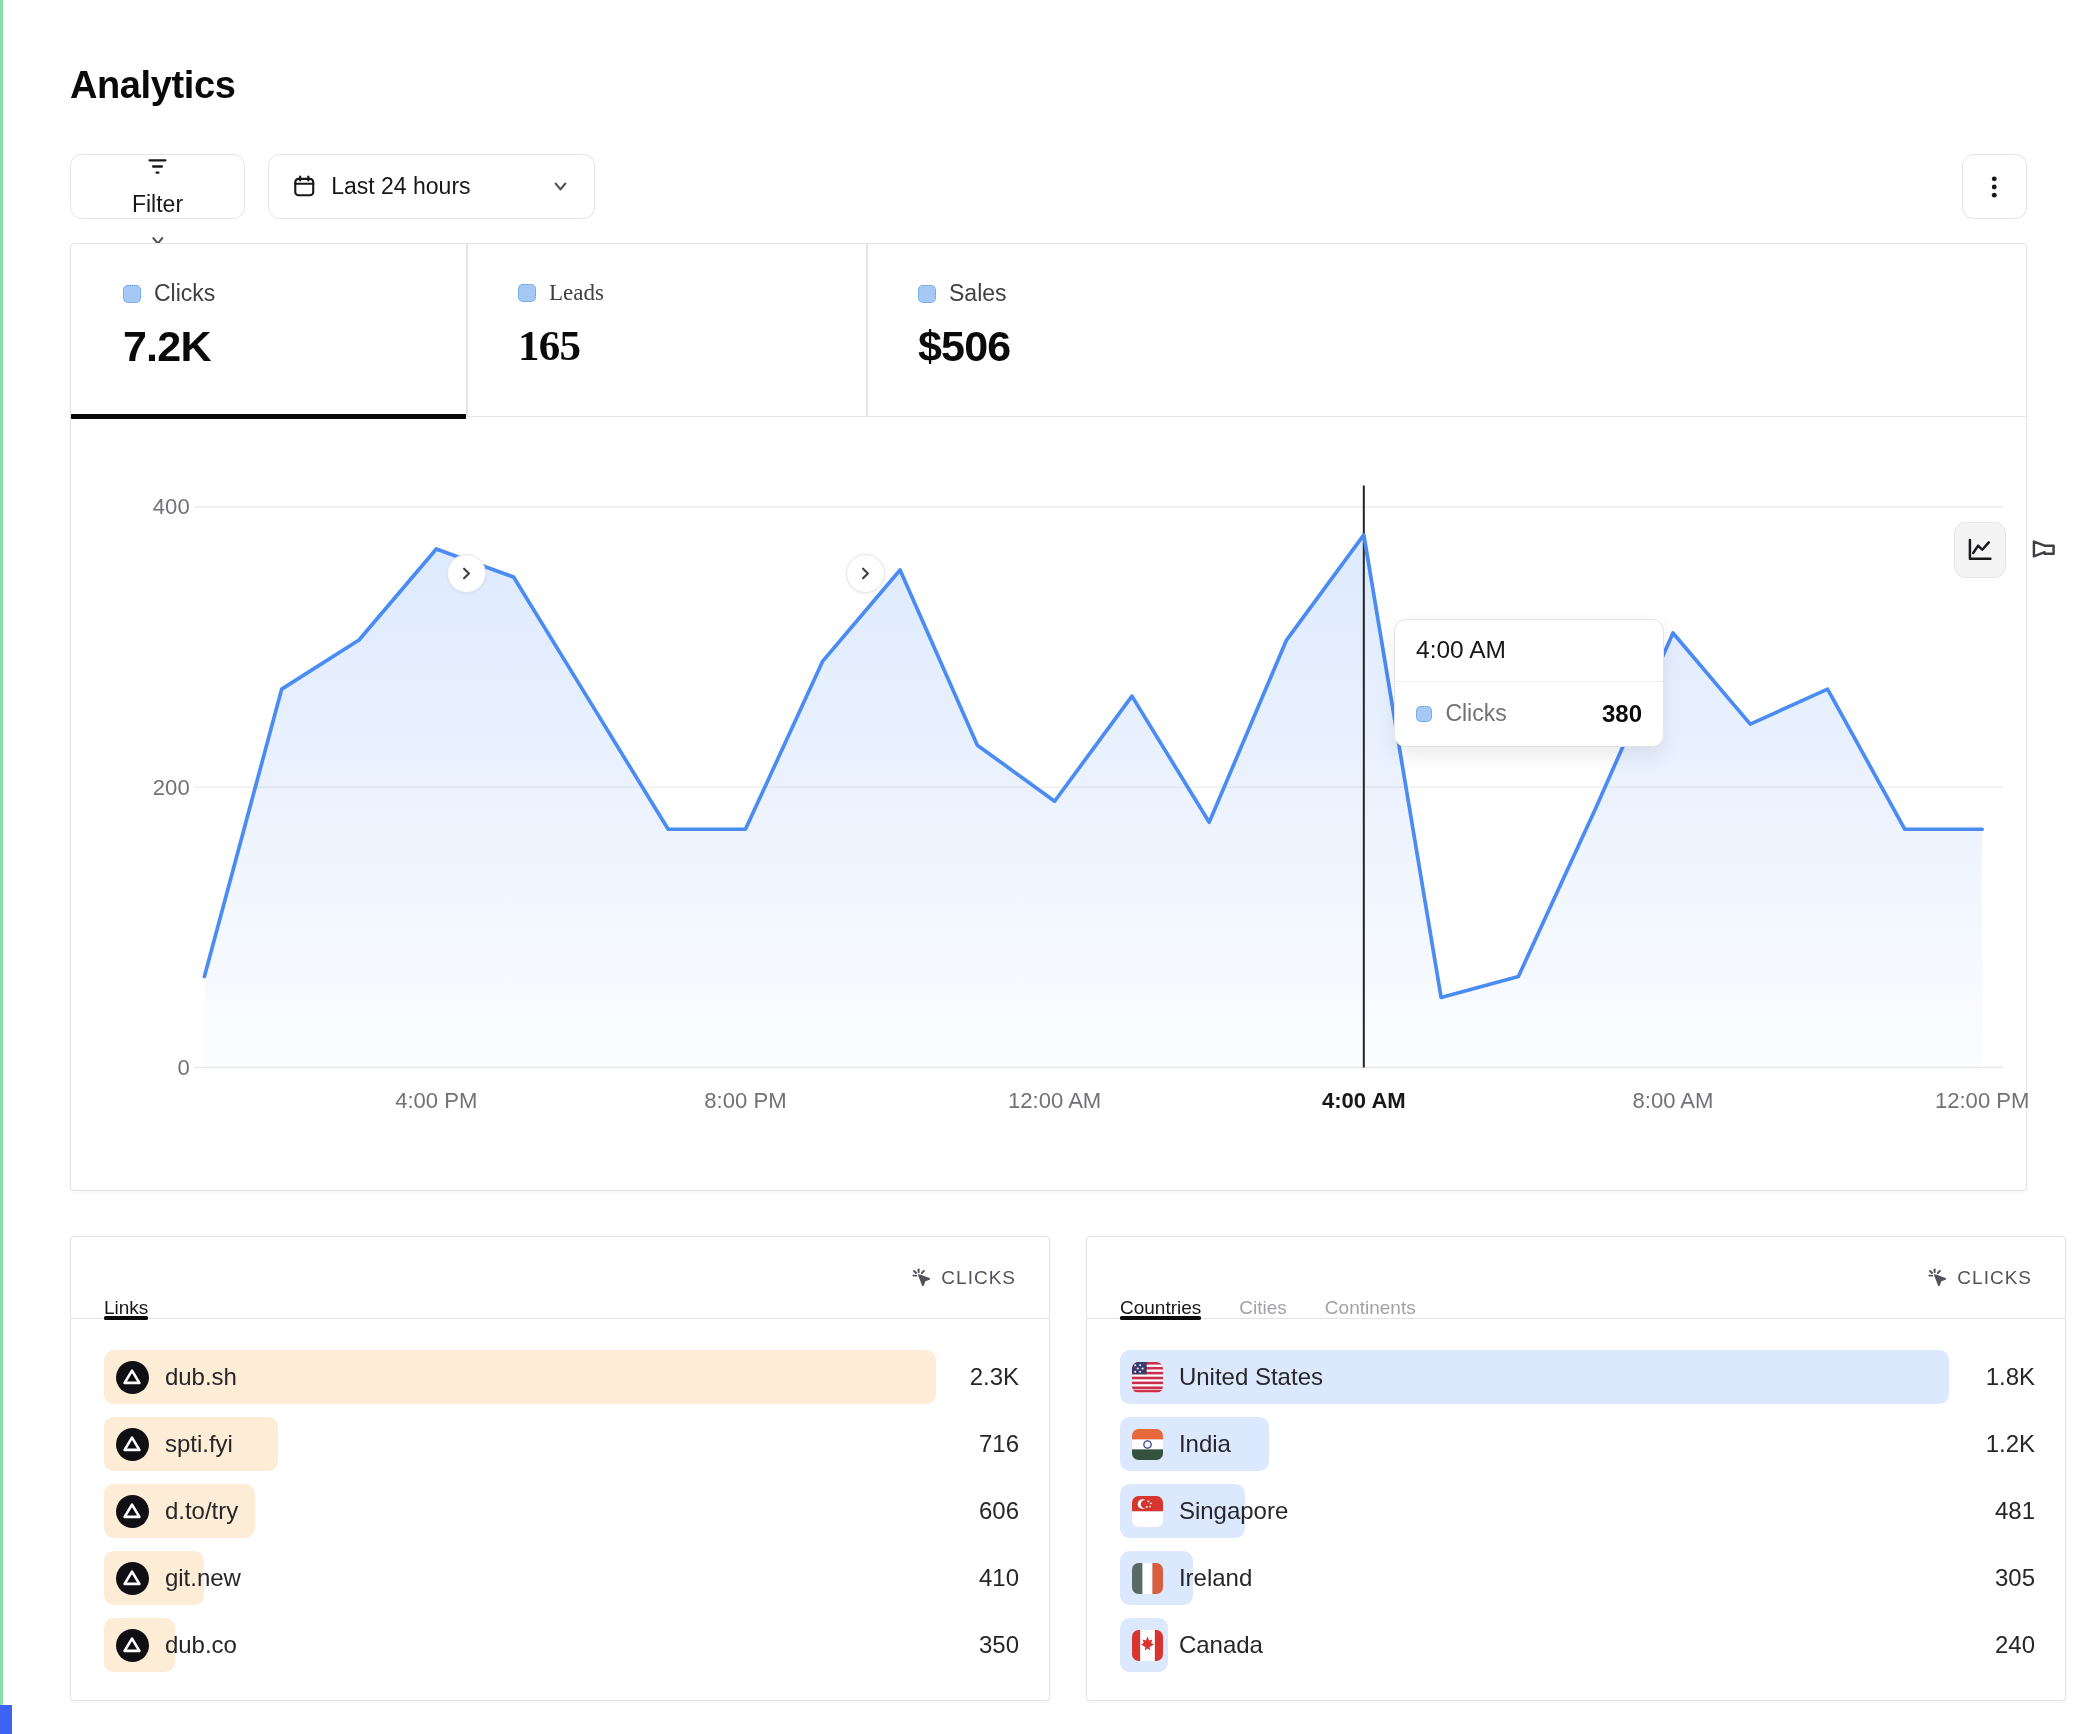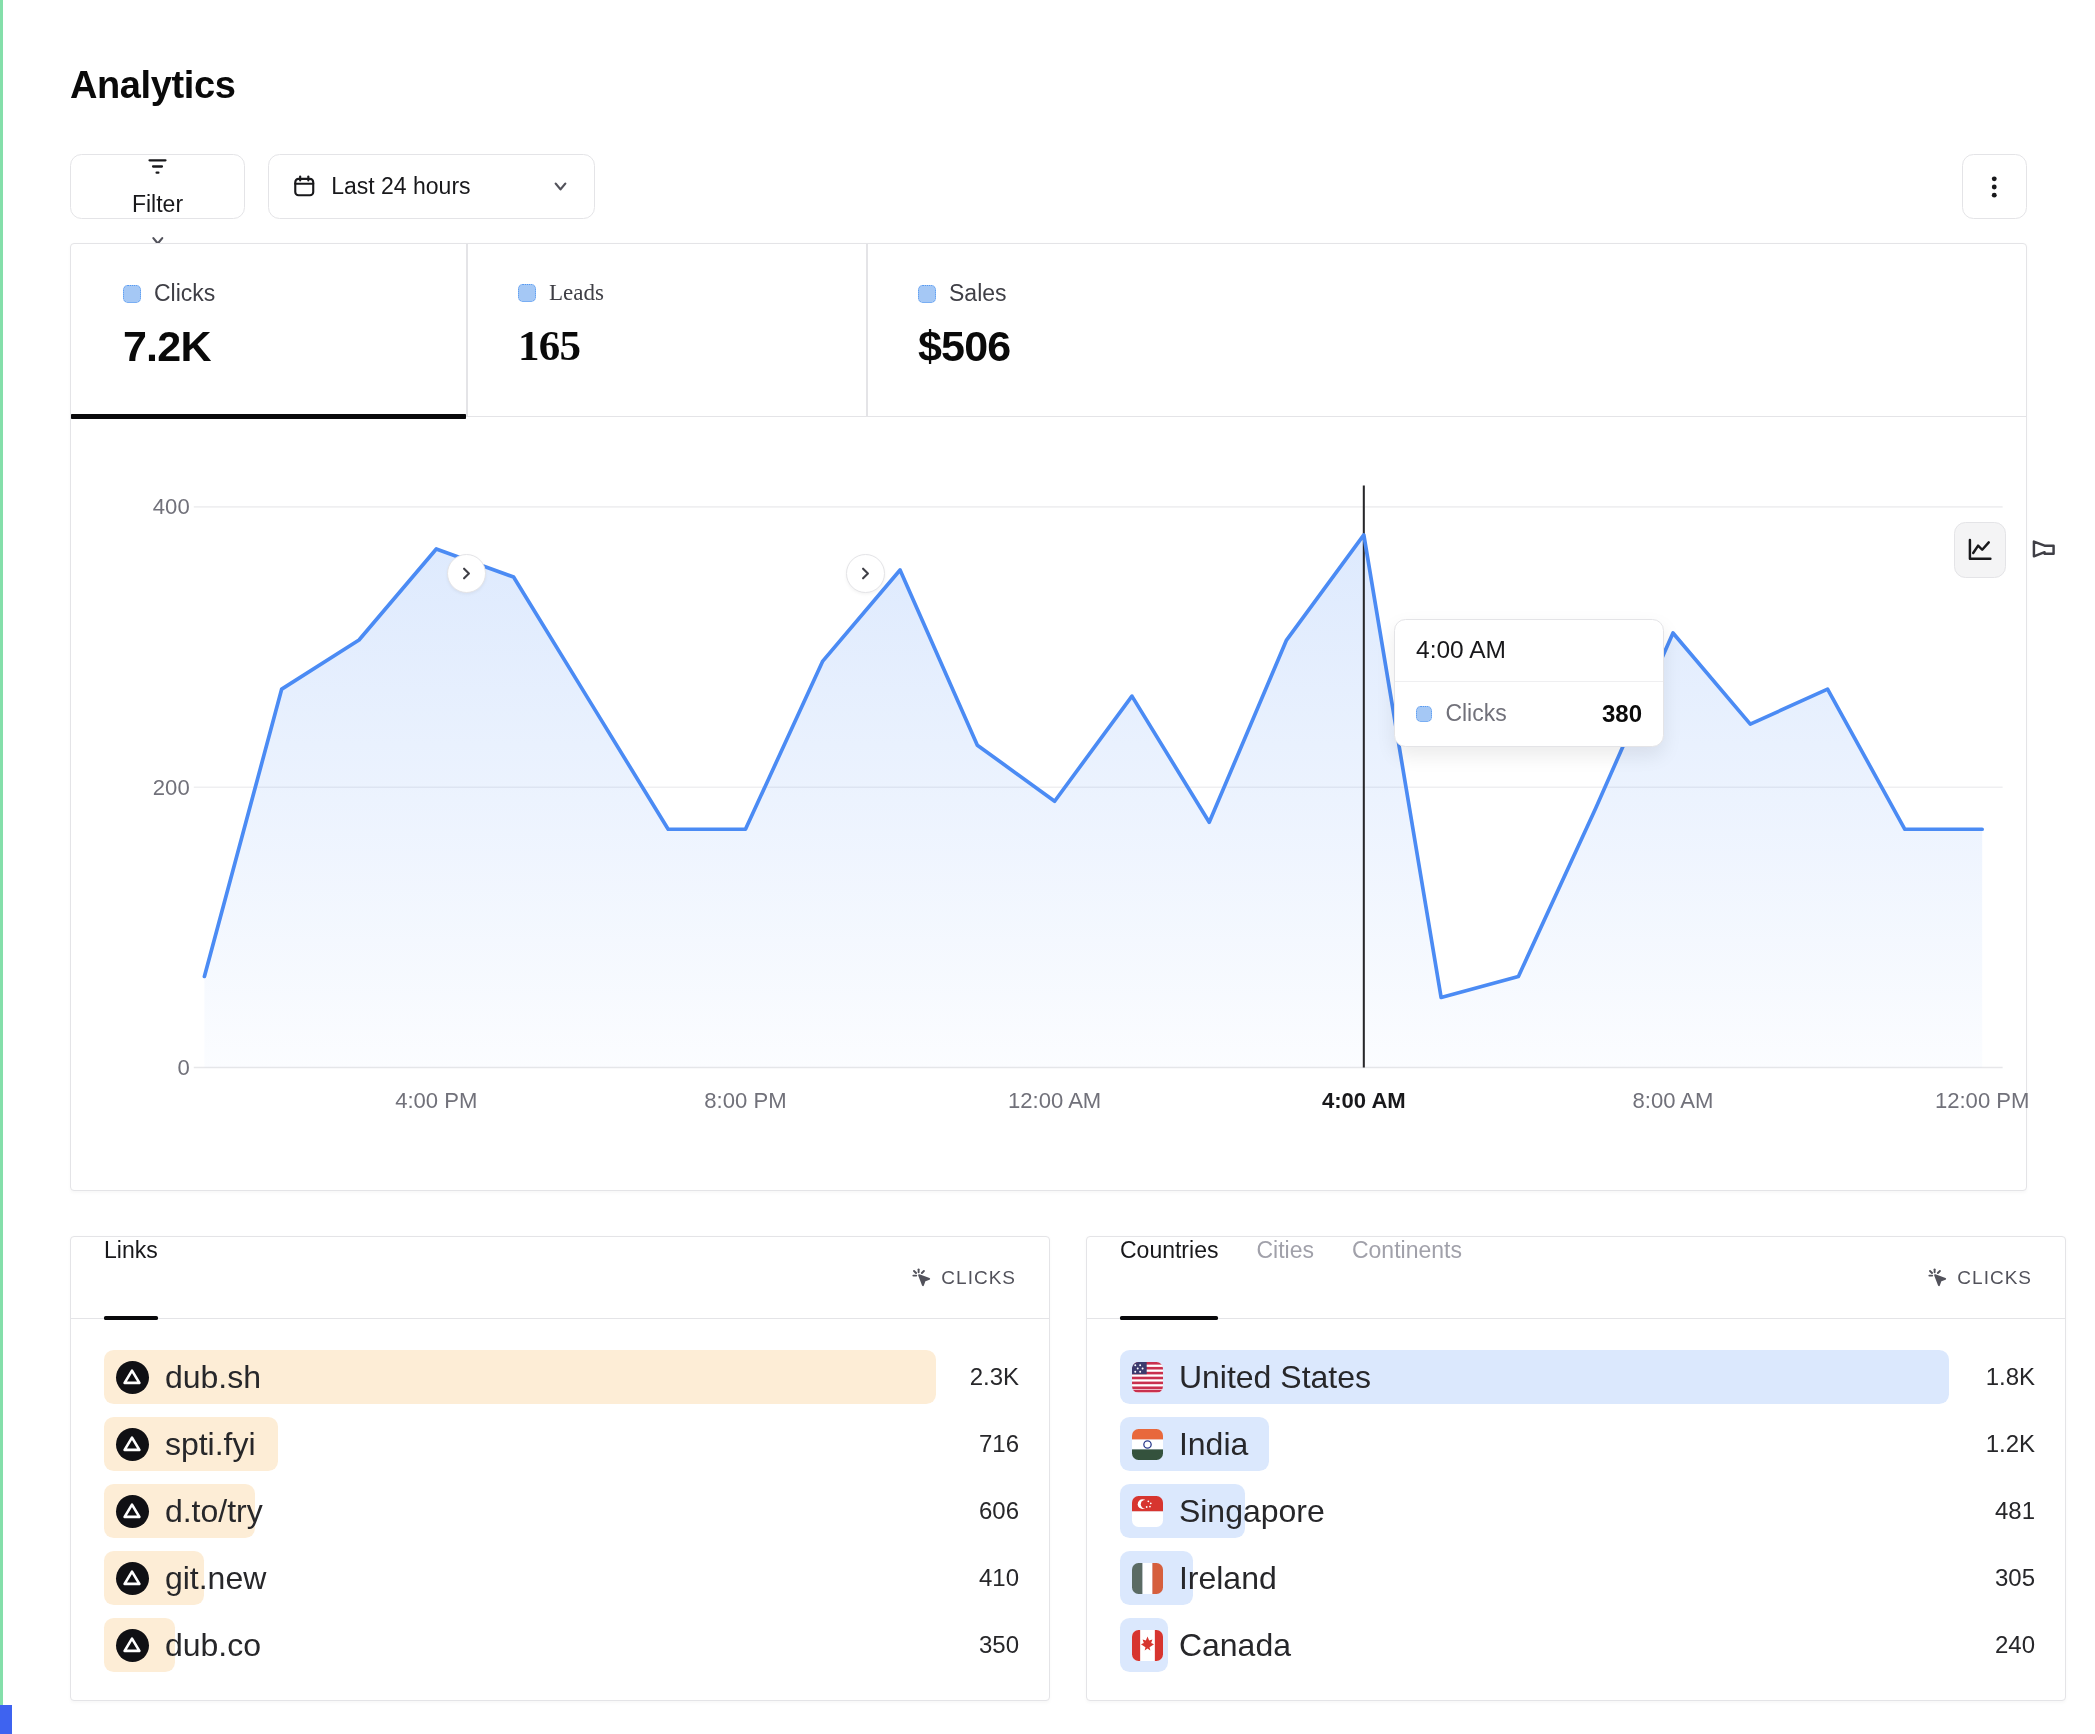--- a/index.html
+++ b/index.html
@@ -43,30 +43,30 @@
   .tooltip-title { padding:16.4px 21px; font-size:24.5px; color:#18181b; border-bottom:1.6px solid #efeff1; }
   .tooltip-row { display:flex; align-items:center; gap:13px; padding:18px 21px; }
   .tooltip-row .t-label { font-size:23px; color:#71717a; }
   .tooltip-row .t-value { margin-left:auto; font-size:24px; font-weight:700; color:#0a0a0a; }
   .tooltip .legend-sq { width:16.4px; height:16.4px; }
 
   .panel { width:980px; height:465px; top:1236px; }
   .panel-left { left:70px; }
   .panel-right { left:1086px; }
   .panel-header { position:absolute; left:0; top:0; width:100%; height:82px; border-bottom:1.6px solid #e4e4e7; display:flex; align-items:center; padding:0 33px; gap:38px; }
-  .panel-tab { position:relative; height:82px; display:flex; align-items:flex-start; font-size:23px; color:#18181b; font-weight:500; cursor:pointer; }
+  .panel-tab { position:relative; height:82px; display:flex; align-items:flex-end; font-size:19px; color:#18181b; font-weight:500; cursor:pointer; }
   .panel-tab.inactive { color:#a1a1aa; font-weight:400; }
   .panel-tab.active::after { content:""; position:absolute; left:0; bottom:-1.6px; height:4.1px; width:100%; background:#09090b; border-radius:1.6px; }
   .metric { margin-left:auto; display:flex; align-items:center; gap:8.2px; font-size:19px; letter-spacing:1px; color:#52525b; cursor:pointer; }
 
   .rows { position:absolute; left:33px; top:113px; width:915px; }
   .row { position:relative; height:54px; margin-bottom:13px; cursor:pointer; }
   .bar { position:absolute; left:0; top:0; bottom:0; border-radius:9.8px; }
   .row-content { position:absolute; left:11.5px; top:0; bottom:0; display:flex; align-items:center; gap:16.4px; }
-  .row-label { font-size:32px; color:#27272a; }
+  .row-label { font-size:24px; color:#27272a; }
   .row-value { position:absolute; right:0; top:0; bottom:0; display:flex; align-items:center; font-size:24px; color:#27272a; }
   .dub-circle { width:33px; height:33px; border-radius:50%; background:#101014; display:flex; align-items:center; justify-content:center; }
   .flag { width:31px; height:31px; border-radius:6.5px; overflow:hidden; flex:0 0 31px; }
 </style>
 </head>
 <body>
 
 <div class="screen">
   <div class="edge-left"></div>
   <div class="edge-corner"></div>

